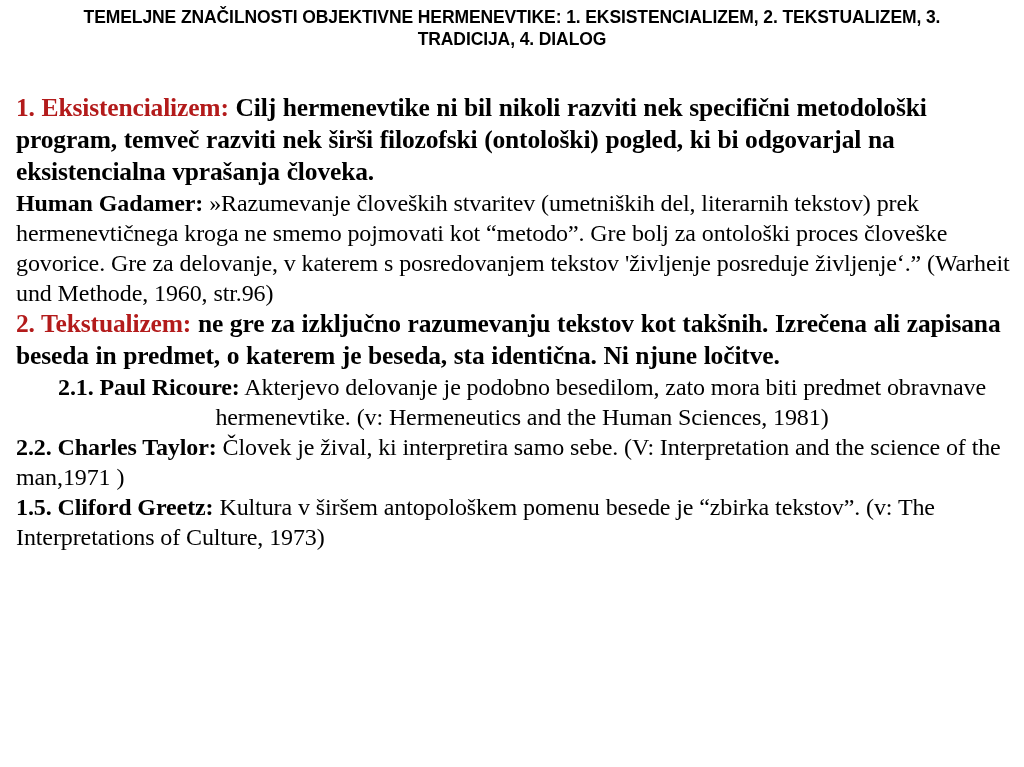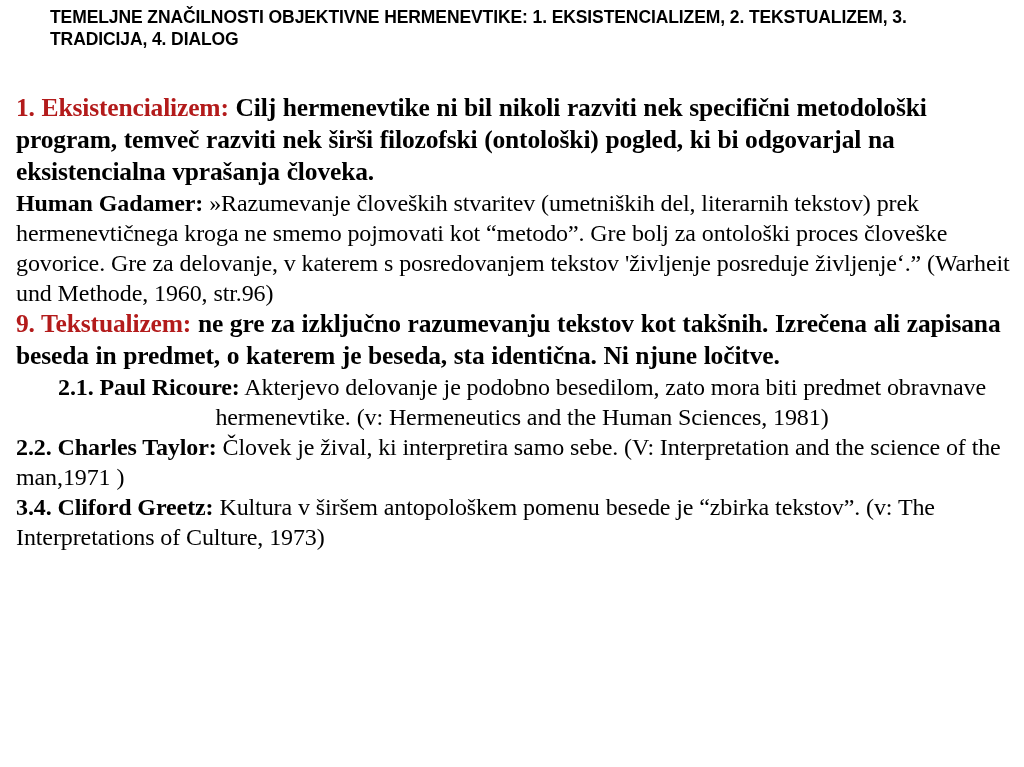--- a/index.html
+++ b/index.html
@@ -22,20 +22,21 @@
     height: 767px;
     box-sizing: border-box;
   }
 
   
   .slide-title {
     position: absolute;
     left: 50px;
     top: 6px;
     width: 924px;
+    text-align: center;
     font-family: "Liberation Sans", "DejaVu Sans", sans-serif;
     font-weight: bold;
     font-size: 17.5px;
     line-height: 22px;
     letter-spacing: -0.1px;
     color: #000000;
   }
 
   
   .body-area {
@@ -92,23 +93,23 @@
 <div class="slide">
 
   <div class="slide-title">TEMELJNE ZNAČILNOSTI OBJEKTIVNE HERMENEVTIKE: 1. EKSISTENCIALIZEM, 2. TEKSTUALIZEM, 3. TRADICIJA, 4. DIALOG</div>
 
   <div class="body-area">
 
     <p class="block heavy gap-sec1"><span class="lead red">1. Eksistencializem:</span><span> Cilj  hermenevtike ni bil nikoli  razviti nek specifični metodološki program, temveč razviti nek širši filozofski (ontološki) pogled, ki bi odgovarjal na eksistencialna vprašanja človeka.</span></p>
 
     <p class="block normal gap-gadamer"><span class="lead">Human Gadamer:</span><span> »Razumevanje človeških stvaritev (umetniških del, literarnih tekstov) prek hermenevtičnega kroga ne smemo pojmovati kot “metodo”. Gre bolj za ontološki proces človeške govorice. Gre za delovanje, v katerem s posredovanjem tekstov 'življenje posreduje življenje‘.” (Warheit und Methode, 1960, str.96)</span></p>
 
-    <p class="block heavy gap-sec2"><span class="lead red">9. Tekstualizem:</span><span> ne gre za izključno razumevanju tekstov kot takšnih. Izrečena ali zapisana beseda in predmet, o katerem je beseda,  sta identična. Ni njune ločitve.</span></p>
+    <p class="block heavy gap-sec2"><span class="lead red">2. Tekstualizem:</span><span> ne gre za izključno razumevanju tekstov kot takšnih. Izrečena ali zapisana beseda in predmet, o katerem je beseda,  sta identična. Ni njune ločitve.</span></p>
 
     <p class="block normal gap-21"><span class="lead">2.1. Paul Ricoure:</span><span>  Akterjevo delovanje je podobno besedilom, zato mora biti predmet obravnave hermenevtike. (v: Hermeneutics and the Human Sciences, 1981)</span></p>
 
     <p class="block normal gap-22"><span class="lead">2.2. Charles Taylor:</span><span> Človek je žival, ki interpretira samo sebe. (V: Interpretation and the science of the man,1971 )</span></p>
 
-    <p class="block normal gap-23"><span class="lead">3.4. Cliford Greetz:</span><span> Kultura v širšem antopološkem pomenu besede je “zbirka tekstov”. (v: The Interpretations of Culture, 1973)</span></p>
+    <p class="block normal gap-23"><span class="lead">1.5. Cliford Greetz:</span><span> Kultura v širšem antopološkem pomenu besede je “zbirka tekstov”. (v: The Interpretations of Culture, 1973)</span></p>
 
 
   </div>
 </div>
 
 </body></html>

